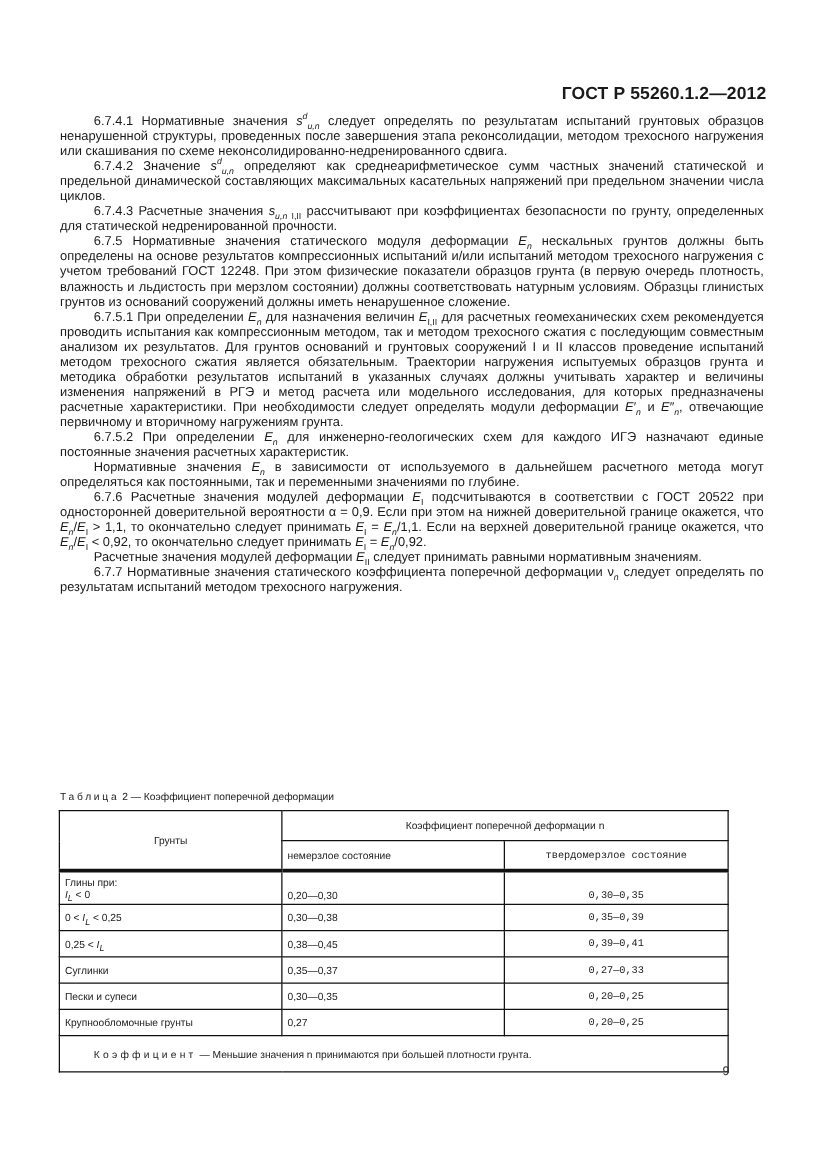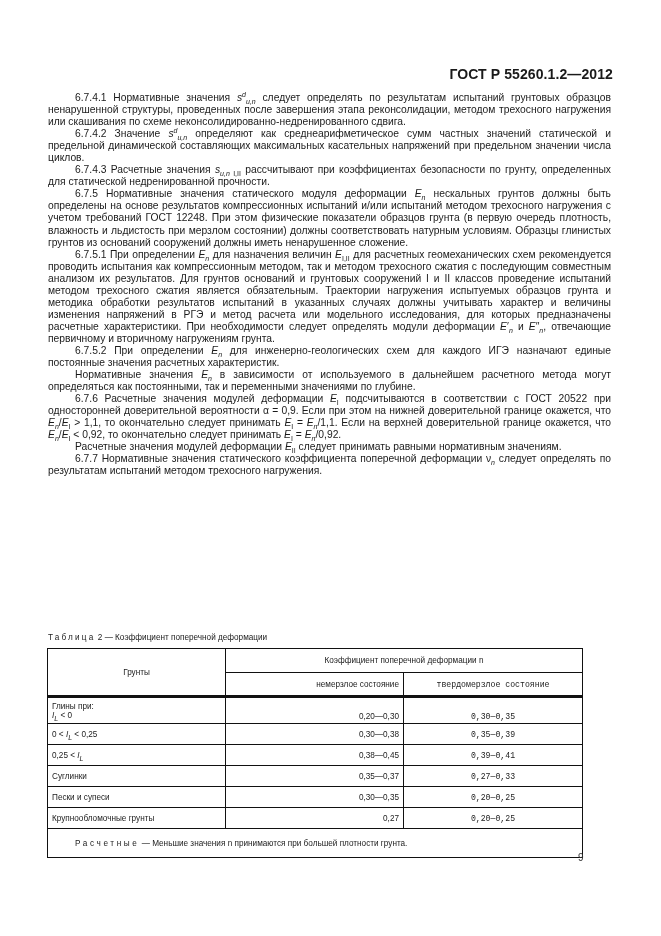--- a/index.html
+++ b/index.html
@@ -9,21 +9,21 @@
   .body-text { position:absolute; left:48px; top:92px; width:563px; font-size:10.3px; line-height:12.05px; text-align:justify; }
   .body-text p { margin:0; text-indent:27px; }
   .body-text p + p { margin-top:0; }
   i.v { font-style:italic; }
   sub, sup { font-size:7px; line-height:0; }
   .caption { position:absolute; left:48px; top:633px; font-size:8.2px; color:#222; }
   .caption .sp { letter-spacing:2.2px; }
   table.t2 { position:absolute; left:47px; top:648px; width:536px; border-collapse:collapse; font-size:8.2px; color:#222; }
   table.t2 td { border:1px solid #111; padding:0 4px;margin-top:36px; }
   .c1 { width:169px; }
-  .c2 { width:169px; text-align:right; }
+  .c2 { width:169px; text-align:left; }
   .c3 { text-align:center;font-family:Liberation Mono, monospace; }
   .hdr { text-align:center; }
   tr.thick td { border-bottom:3px solid #111; }
   .note { padding-left:27px !important; height:28px; }
   .note .sp { letter-spacing:2.6px; }
   .pagenum { position:absolute; top:852px; left:578px; font-size:10px; color:#333; }
 </style>
 </head>
 <body>
 
@@ -86,20 +86,20 @@
       </tr>
       <tr style="height: 21px;">
         <td class="c1">Крупнообломочные грунты</td>
         <td class="c2">0,27</td>
         <td class="c3">0,20—0,25</td>
       </tr>
     </tbody>
   <tbody>
       <tr>
     <td colspan="3" class="note">
-      <span class="sp">Расчетные</span>
+      <span class="sp">Коэффициент</span>
       <span>— Меньшие значения n принимаются при большей плотности грунта.</span>
     </td>
   </tr>
 </tbody>
   </table>
 
 <div class="pagenum">9</div>
 
 </body></html>

